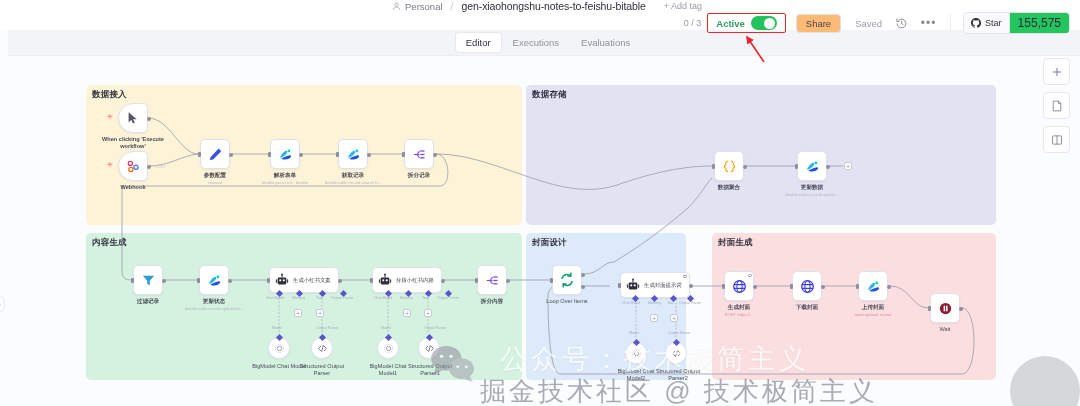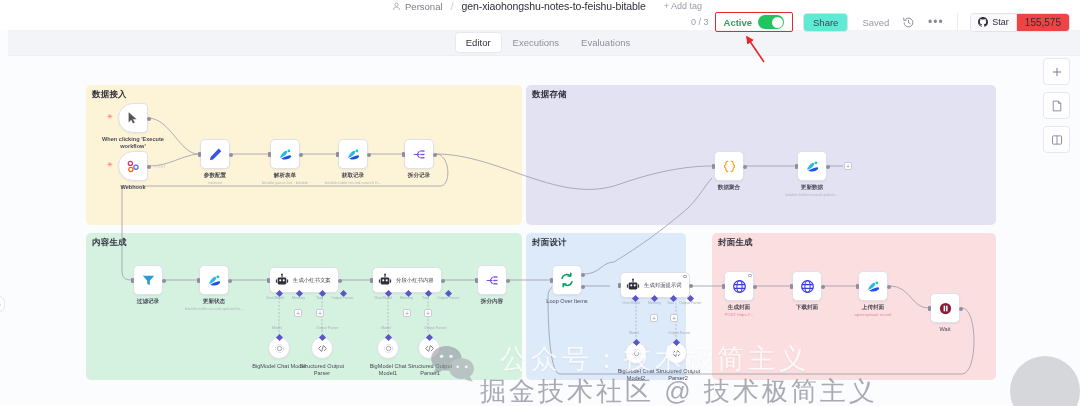--- a/index.html
+++ b/index.html
@@ -45,41 +45,41 @@
     position: relative; cursor: pointer; flex: none;
   }
   .toggle .knob {
     position: absolute; right: 1.5px; top: 1.5px;
     width: 11px; height: 11px; border-radius: 50%; background: #fff;
   }
 
   .share-btn {
     margin-left: 12px; font-size: 9.5px; color: #45454f;
     border: 1px solid #e0e0e8; border-radius: 4px;
-    padding: 3px 9px; background: #5eead4; cursor: pointer;
+    padding: 3px 9px; background: #fdba74; cursor: pointer;
   }
   .saved-txt { font-size: 9.5px; color: #9b9baa; margin-left: 14px; }
   .icon-btn {
     margin-left: 12px; width: 15px; height: 15px;
     display: flex; align-items: center; justify-content: center;
     color: #8a8a99; cursor: pointer;
   }
   .dots { letter-spacing: 1px; font-size: 12px; line-height: 6px; color: #8a8a99; }
   .divider-v { width: 1px; height: 18px; background: #ececf2; margin-left: 14px; }
 
   .gh-group {
     display: flex; align-items: stretch; margin-left: 12px; margin-right: 10px;
     border: 1px solid #e2e2ea; border-radius: 4px; overflow: hidden; background: #fff;
   }
   .gh-star {
     display: flex; align-items: center; gap: 4px;
     padding: 3px 7px; font-size: 9px; color: #2f2f3a; background: #fafafc;
     border-right: 1px solid #e2e2ea; cursor: pointer;
   }
-  .gh-count { padding: 3px 8px; font-size: 10px; color: #2f2f3a; background: #ef4444; }
+  .gh-count { padding: 3px 8px; font-size: 12px; color: #2f2f3a; background: #22c55e; }
 
   
   .tabbar {
     position: absolute; left: 0; top: 30px; width: 1080px; height: 26px;
     background: #f3f4f8; border-bottom: 1px solid #eceef4;
     display: flex; align-items: center; justify-content: center; z-index: 35; margin-left: 8px;
   }
   .tabs { display: flex; align-items: center; gap: 2px; }
   .tab {
     font-size: 9.5px; color: #8f8f9e; padding: 4px 10px; border-radius: 3px;

